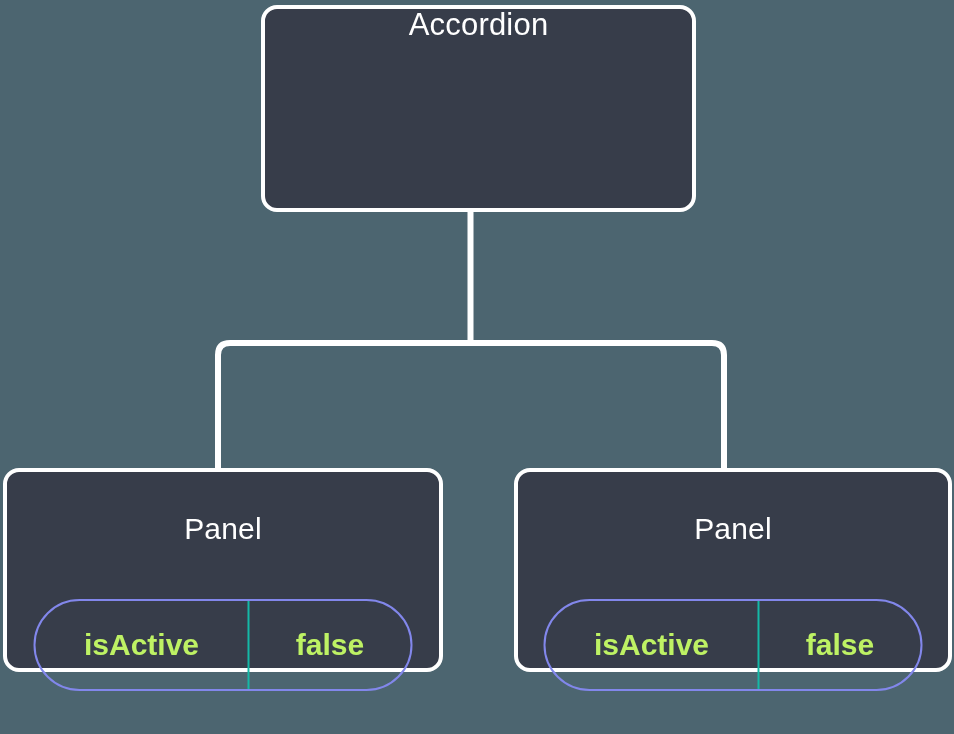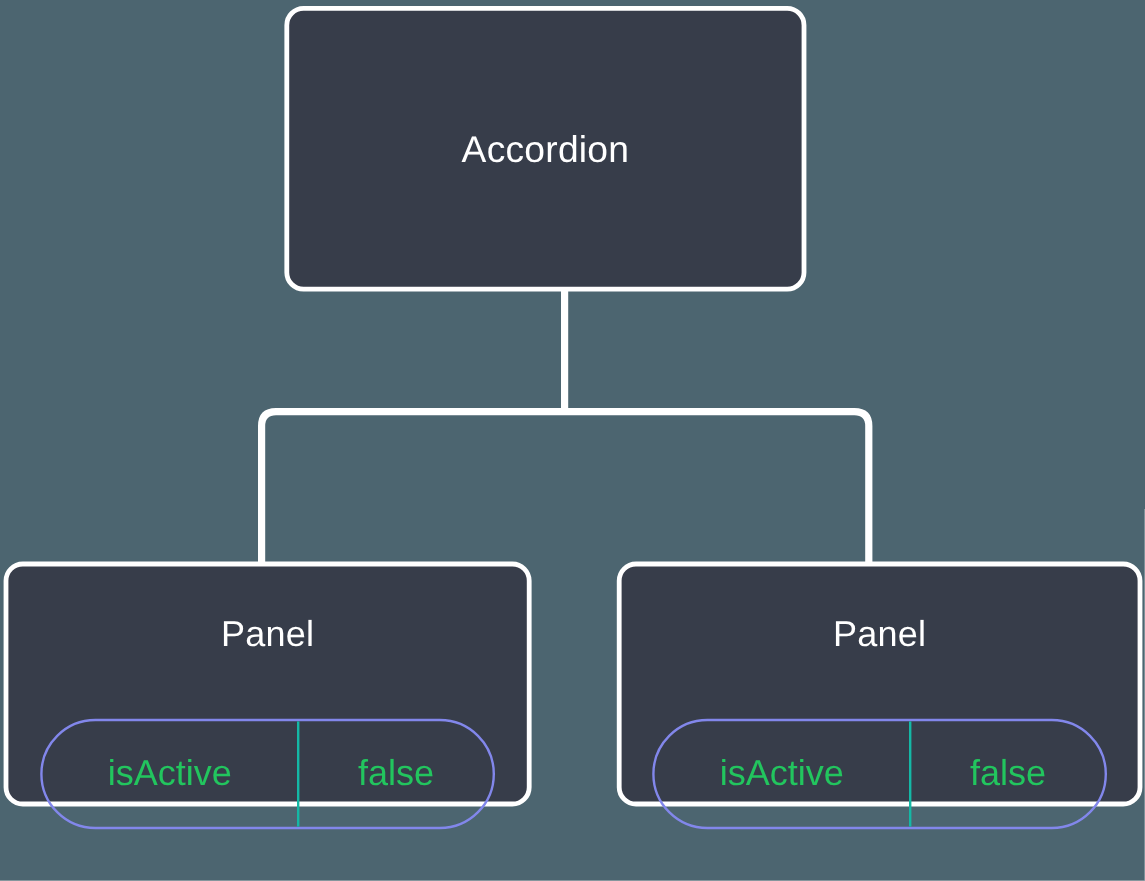--- a/index.html
+++ b/index.html
@@ -36,25 +36,25 @@
     box-sizing: border-box;
     background: #373d4a;
     border: 4px solid #ffffff;
     border-radius: 16px;
     display: flex;
     flex-direction: column;
     align-items: center;
   }
 
   .node-root {
-    left: 237px;
+    left: 261px;
     top: 5px;
     width: 435px;
-    height: 238px;
-    justify-content: center;
+    height: 207px;
+    justify-content: flex-start;
   }
 
   .node-panel {
     top: 468px;
     height: 204px;
     padding-top: 42px;
   }
 
   .node-panel-left {
     left: 3px;
@@ -94,23 +94,23 @@
     overflow: hidden;
   }
 
   .pill-left  { width: 212px; }
   .pill-right { width: 161px; }
 
   .pill-cell {
     display: flex;
     align-items: center;
     justify-content: center;
-    color: #22c55e;
+    color: #bef264;
     font-size: 30px;
-    font-weight: 400;
+    font-weight: 700;
     white-space: nowrap;
   }
 
   .pill-cell.pill-value {
     border-left: 2px solid #14b8a6;
   }
 </style>
 </head>
 <body>
 

